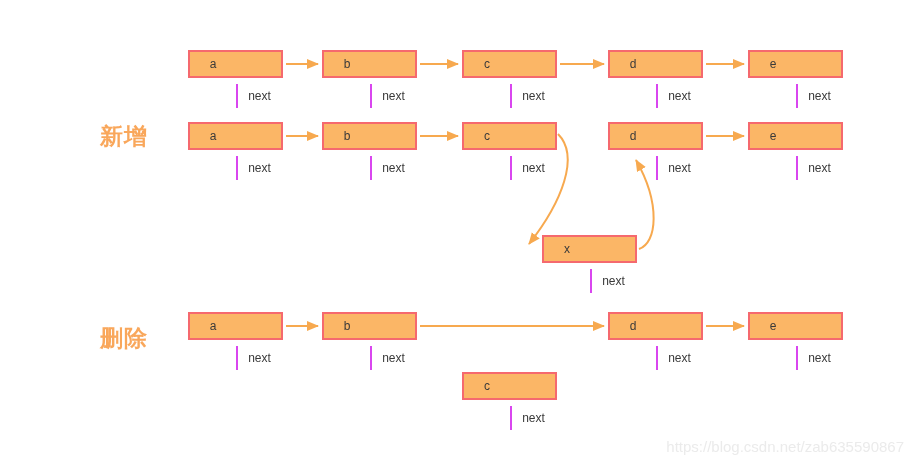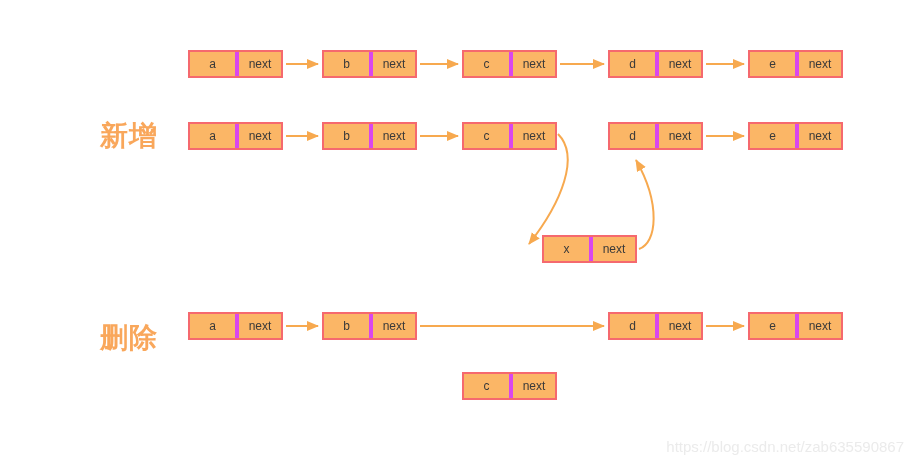--- a/index.html
+++ b/index.html
@@ -36,27 +36,28 @@
     justify-content: center;
     font-size: 12px;
     color: #3a3a3a;
     height: 100%;
   }
   .cell.val {
     flex: 1.07;
   }
   .cell.nxt {
     flex: 1;
-    border-left: 4px solid #d946ef;
+    border-left: 2px solid #d946ef;
+    margin-top: 32px;
   }
   .row-label {
     position: absolute;
     height: 28px;
     line-height: 28px;
-    font-size: 28px;
+    font-size: 23px;
     font-weight: bold;
     color: #F9A75B;
     letter-spacing: 1px;
     white-space: nowrap;
   }
   .watermark {
     position: absolute;
     right: 2px;
     top: 438px;
     font-size: 15px;

